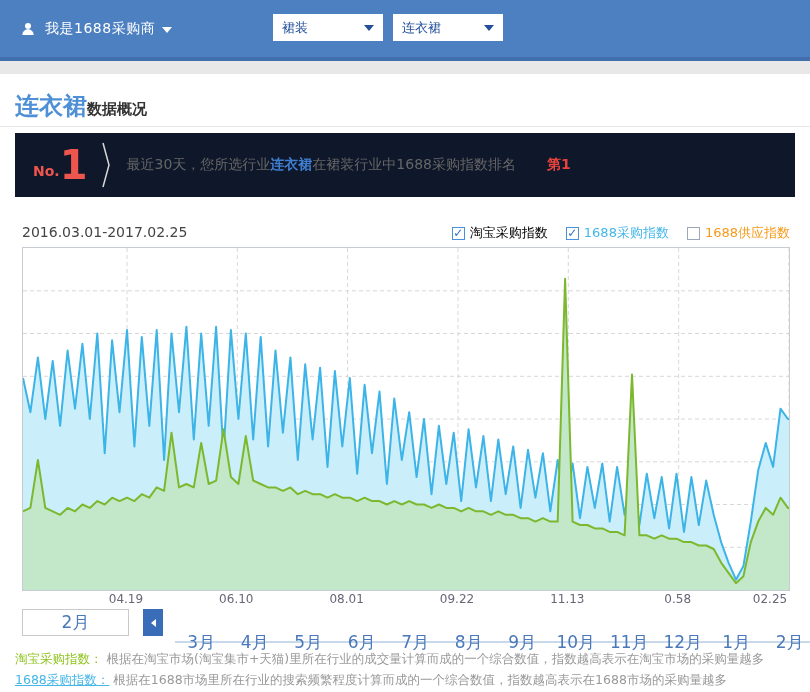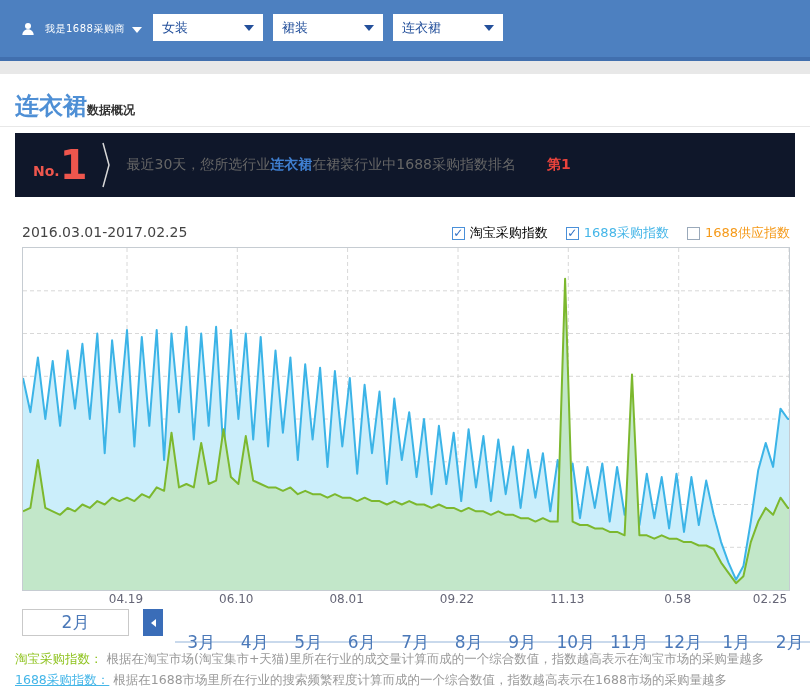--- a/index.html
+++ b/index.html
@@ -10,35 +10,35 @@
   }
   
   .topbar {
     position:absolute; left:0; top:0; width:810px; height:61px;
     background:#4d80c0; border-bottom:4px solid #416fae;
     display:flex; align-items:center;
   }
   .graybar { position:absolute; left:0; top:61px; width:810px; height:13px; background:#e8e8e8; }
   .userblock { display:flex; align-items:center; margin-left:20px; cursor:pointer; }
   .user-icon { width:16px; height:16px; margin-right:9px; }
-  .userblock .lbl { color:#fff; font-size:10px; letter-spacing:0.5px; }
+  .userblock .lbl { color:#fff; font-size:14px; letter-spacing:0.5px; }
   .caret-down { width:0; height:0; margin-left:7px; margin-top:2px;
     border-left:5px solid transparent; border-right:5px solid transparent; border-top:6px solid #fff; }
   .dropdown {
     position:absolute; top:14px; width:110px; height:27px; background:#fff;
     display:flex; align-items:center; justify-content:space-between;
     padding:0 9px; cursor:pointer;
   }
   .dropdown .val { font-size:13px; color:#24509b; }
   .dd-caret { width:0; height:0;
     border-left:5px solid transparent; border-right:5px solid transparent; border-top:6px solid #24509b; }
   
   .title-row { position:absolute; left:15px; top:90px; display:flex; align-items:baseline; }
   .title-kw { font-size:24px; font-weight:bold; color:#4e8fd5; }
-  .title-sfx { font-size:12px; font-weight:bold; color:#333; }
+  .title-sfx { font-size:15px; font-weight:bold; color:#333; }
   .title-divider { position:absolute; left:0; top:126px; width:810px; height:1px; background:#e8e8e8; }
   
   .banner {
     position:absolute; left:15px; top:133px; width:780px; height:64px;
     background:#0f172a; display:flex; align-items:center;
   }
   .no-block { display:flex; align-items:flex-end; margin-left:18px; color:#ee564d; }
   .no-lbl { font-size:14px; font-weight:bold; line-height:1; padding-bottom:4px; }
   .no-num { font-size:40px; font-weight:bold; line-height:0.85; }
   .banner-divider { margin-left:14px; }
@@ -88,24 +88,20 @@
 <div class="page">
 
   <div class="topbar">
     <div class="userblock">
       <svg class="user-icon" viewBox="0 0 24 24">
         <circle cx="12" cy="7.5" r="4.5" fill="#fff"></circle>
         <path d="M3.5 21c0-4.7 3.8-8.5 8.5-8.5s8.5 3.8 8.5 8.5z" fill="#fff"></path>
       </svg>
       <span class="lbl">我是1688采购商</span>
       <span class="caret-down"></span>
-    </div>
-    <div class="dropdown" style="left:153px">
-      <span class="val">女装</span>
-      <span class="dd-caret"></span>
     </div>
     <div class="dropdown" style="left:273px">
       <span class="val">裙装</span>
       <span class="dd-caret"></span>
     </div>
     <div class="dropdown" style="left:393px">
       <span class="val">连衣裙</span>
       <span class="dd-caret"></span>
     </div>
   </div>

